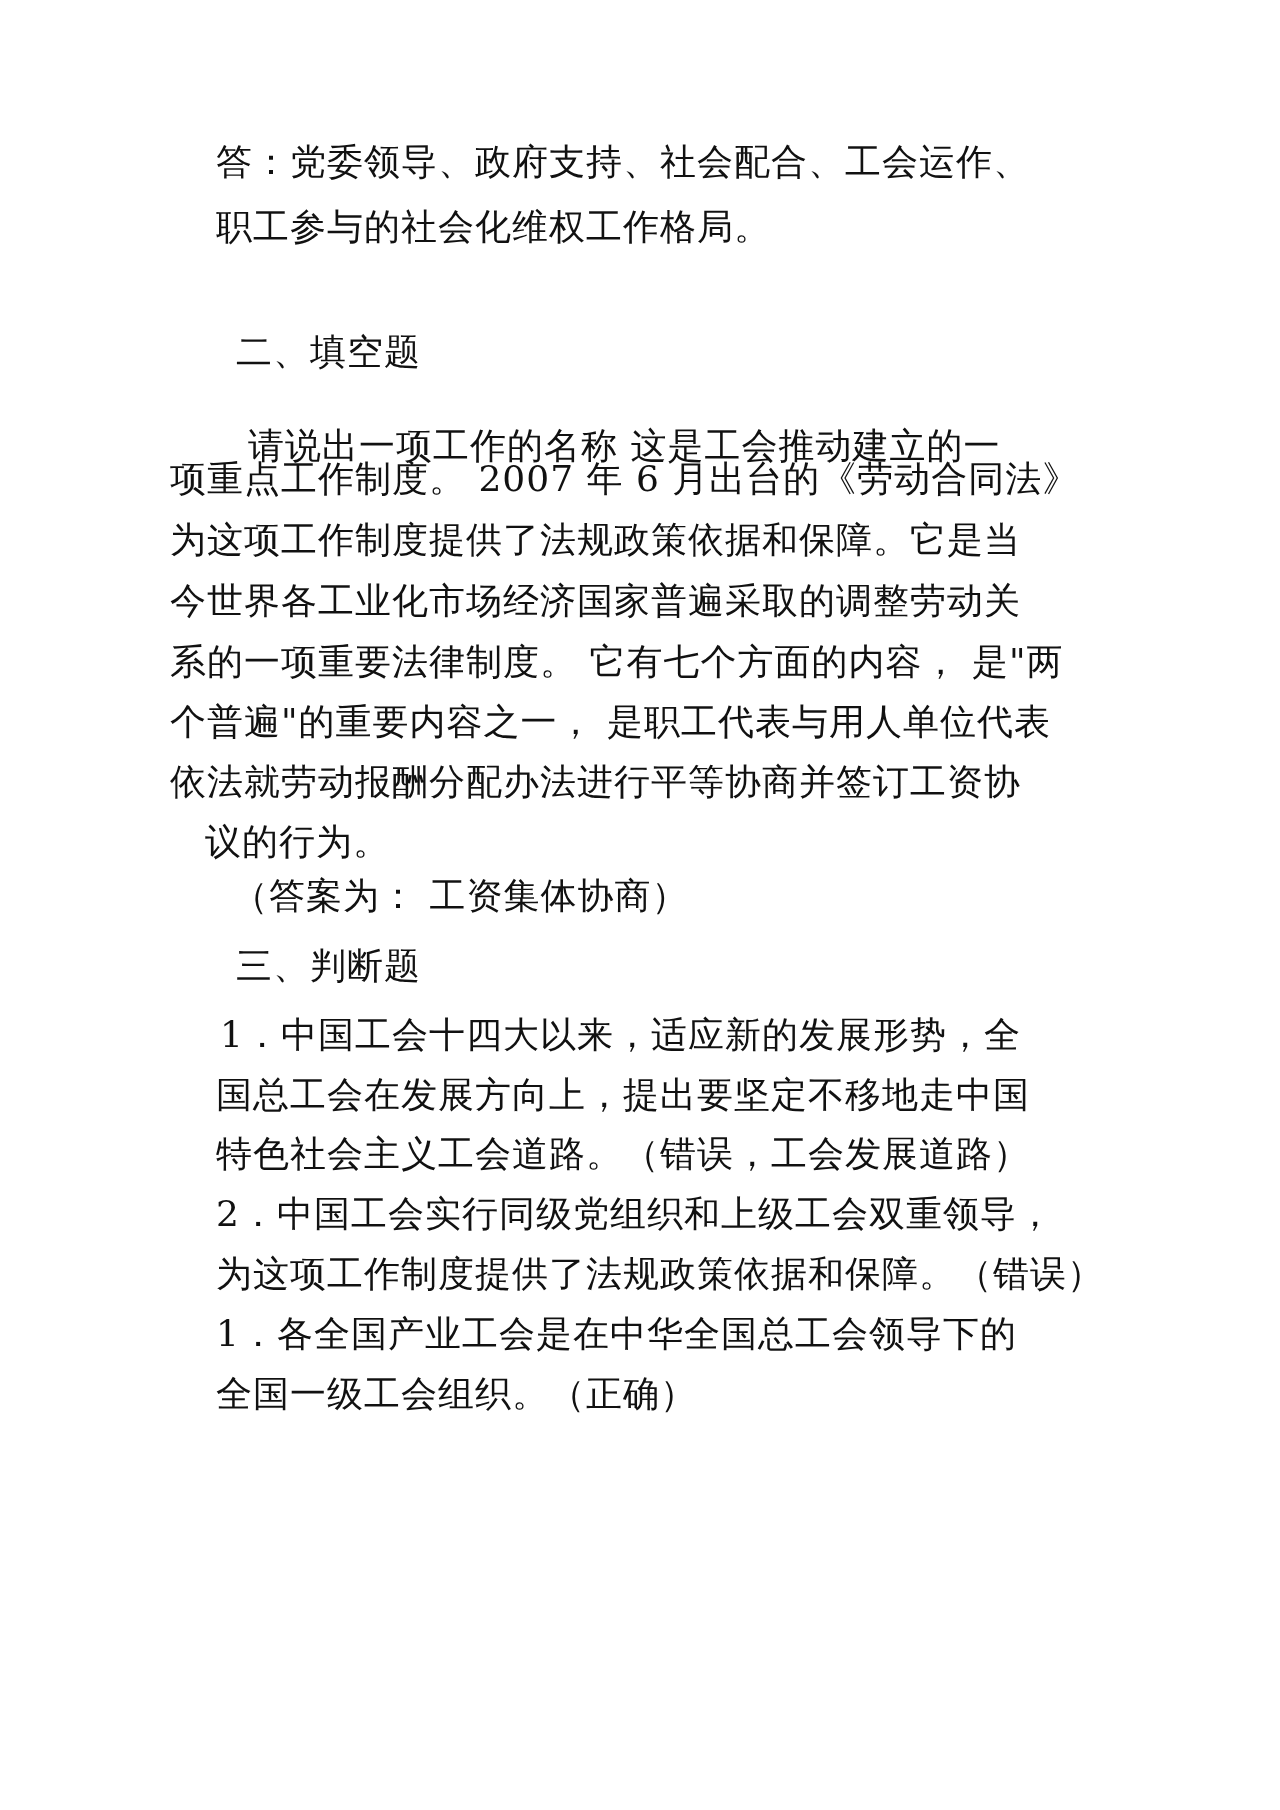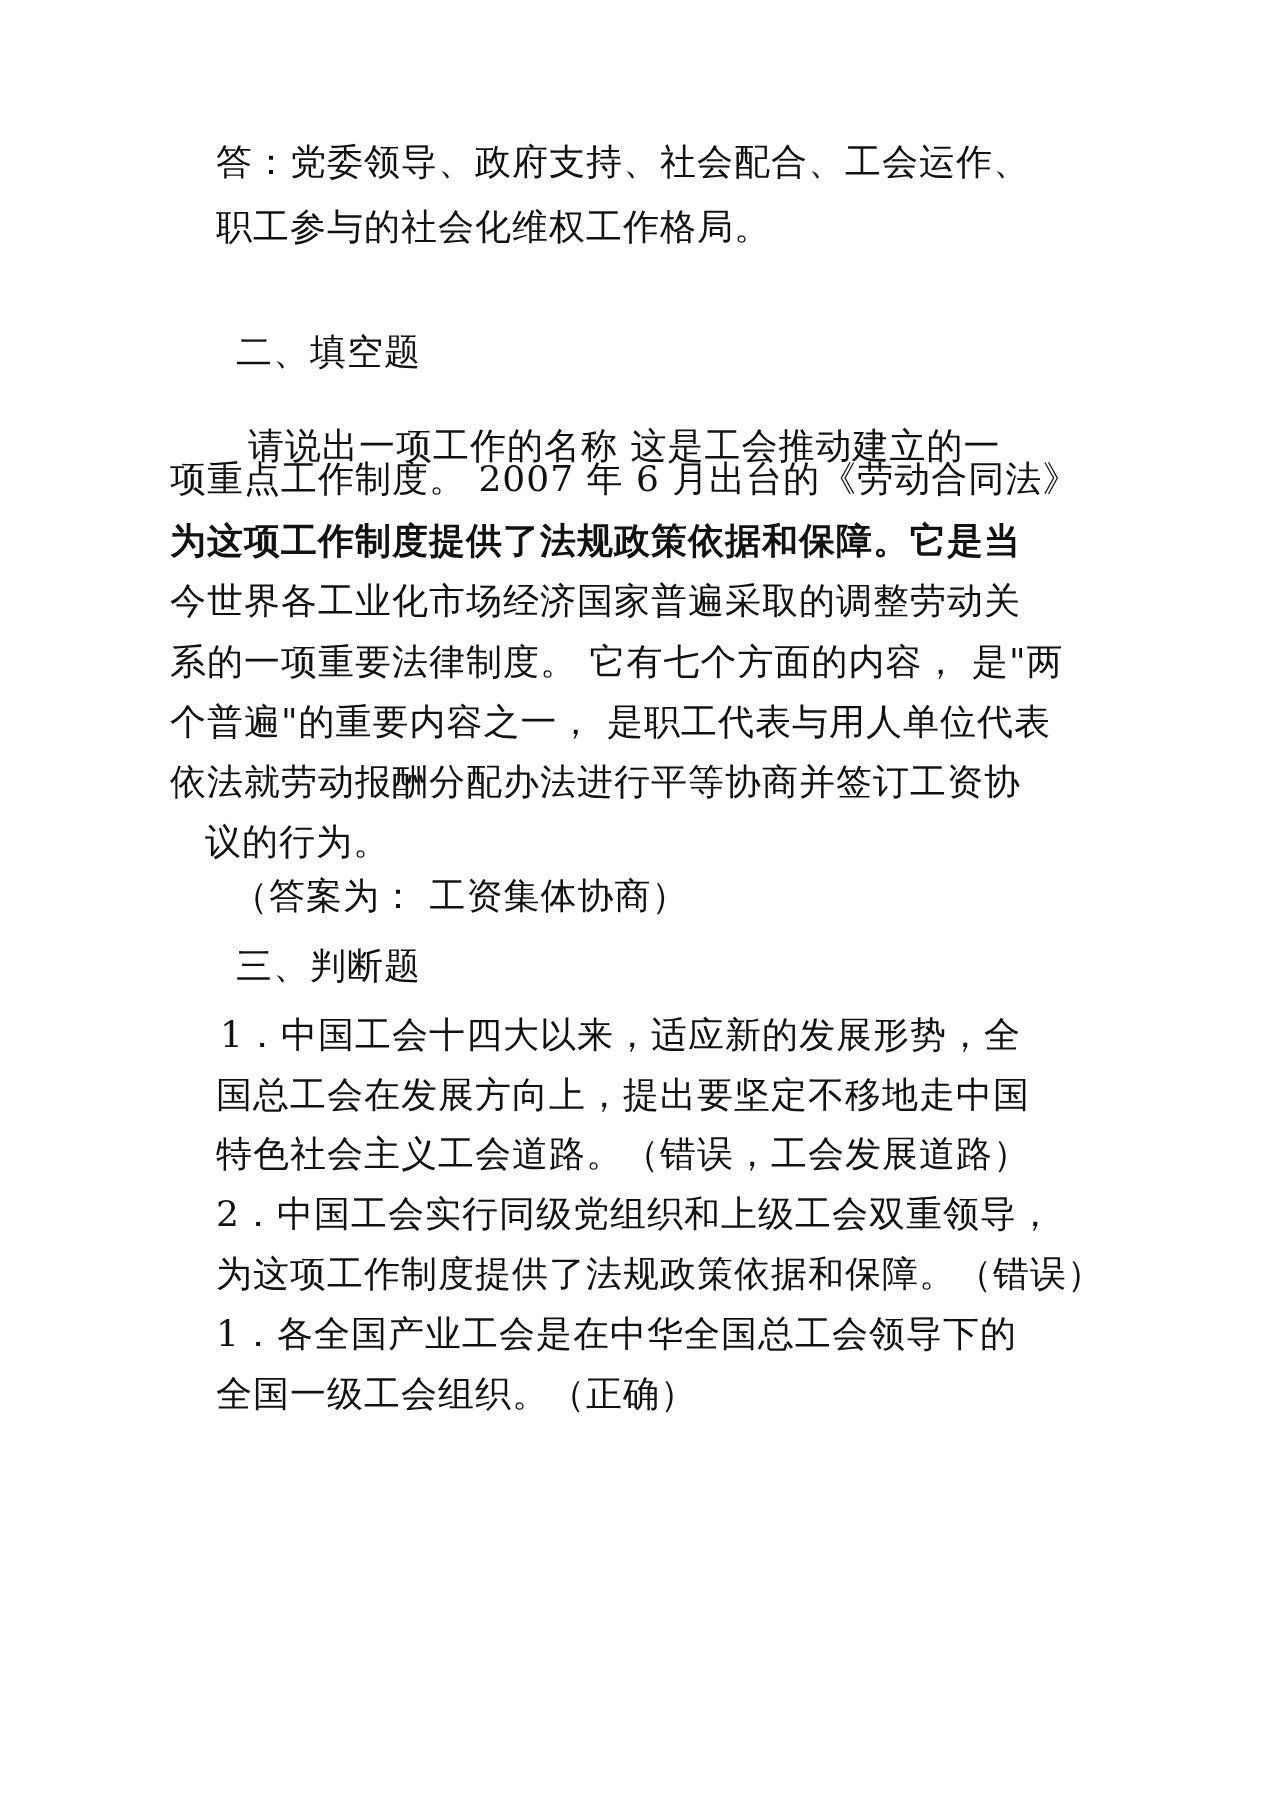--- a/index.html
+++ b/index.html
@@ -39,21 +39,21 @@
   <div>
     <div class="line" style="left:216px; top:138px;">答：党委领导、政府支持、社会配合、工会运作、</div>
     <div class="line" style="left:216px; top:203px;">职工参与的社会化维权工作格局。</div>
   </div>
 
   <div>
     <div class="line" style="left:236px; top:328px;">二、填空题</div>
 
     <div class="line" style="left:248px; top:394px;margin-top:28px;">请说出一项工作的名称  这是工会推动建立的一</div>
     <div class="line" style="left:170px; top:455px;">项重点工作制度。 2007 年 6 月出台的《劳动合同法》</div>
-    <div class="line" style="left:170px; top:516px;font-weight:bold;">为这项工作制度提供了法规政策依据和保障。它是当</div>
+    <div class="line" style="left:170px; top:516px;">为这项工作制度提供了法规政策依据和保障。它是当</div>
     <div class="line" style="left:170px; top:577px;">今世界各工业化市场经济国家普遍采取的调整劳动关</div>
     <div class="line" style="left:170px; top:638px;">系的一项重要法律制度。 它有七个方面的内容，  是"两</div>
     <div class="line" style="left:170px; top:698px;">个普遍"的重要内容之一，   是职工代表与用人单位代表</div>
     <div class="line" style="left:170px; top:758px;">依法就劳动报酬分配办法进行平等协商并签订工资协</div>
     <div class="line" style="left:170px; top:818px;margin-left:35px;">议的行为。</div>
 
     <div class="line" style="left:232px; top:872px;">（答案为：   工资集体协商）</div>
   </div>
 
   <div>

